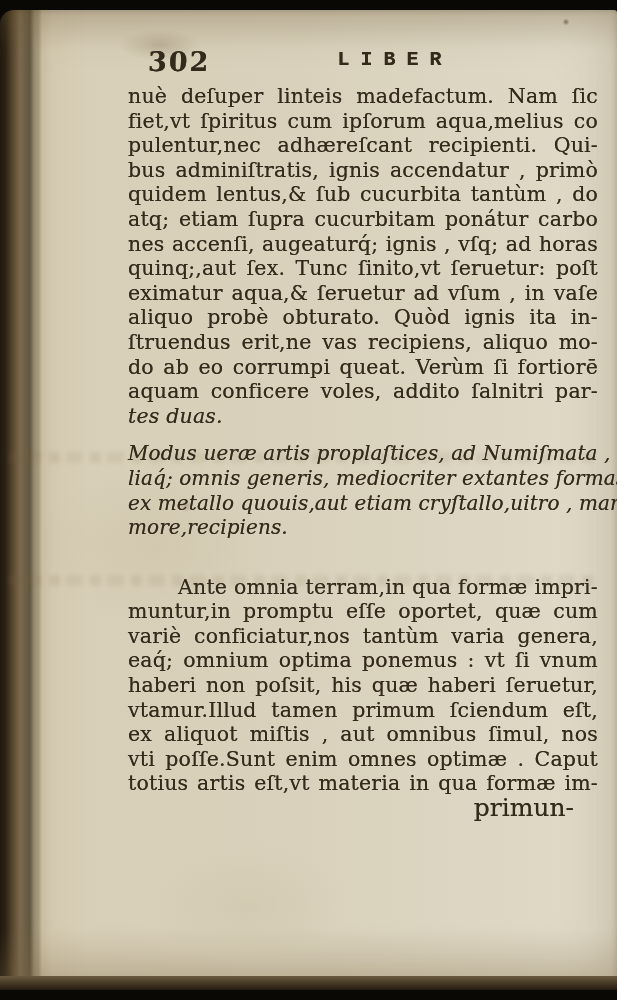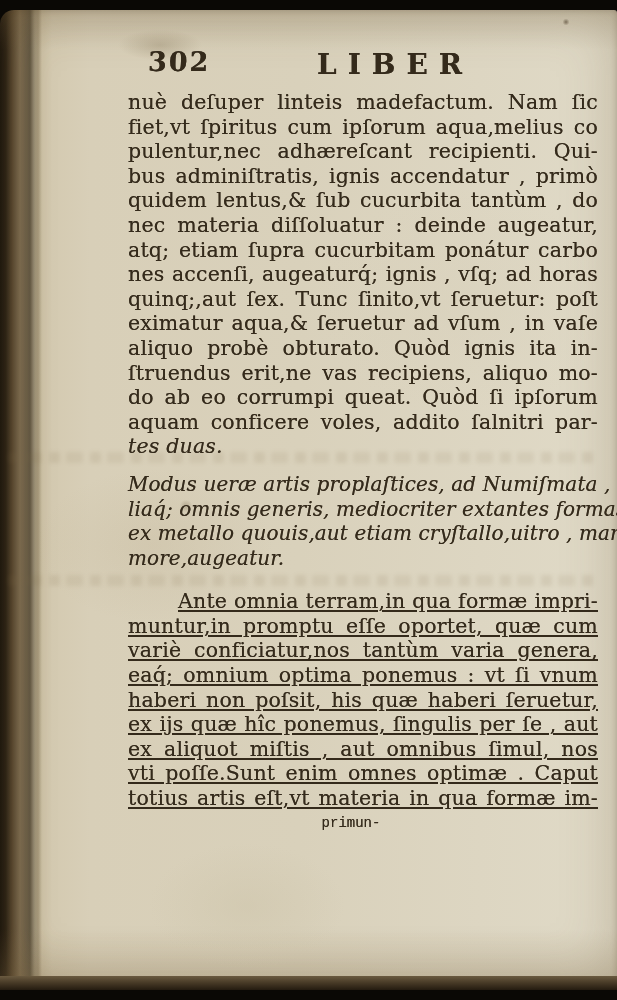--- a/index.html
+++ b/index.html
@@ -48,36 +48,36 @@
     color:#342a1b;
     text-shadow:0 0 .6px rgba(52,42,27,.75);
   }
   .header-row{position:relative;height:34px;}
   .page-number{
     position:absolute;left:20px;top:2px;
     font-size:27px;letter-spacing:2px;font-weight:bold;transform:skewX(-2deg);
   }
   .running-title{
     position:absolute;left:0;right:0;top:4px;text-align:center;padding-left:64px;
-    font-size:28px;font-weight:bold;letter-spacing:11px;
+    font-size:20px;font-weight:bold;letter-spacing:11px;font-family:Liberation Mono, monospace;
   }
   .line{
     font-size:20.5px;line-height:24.6px;letter-spacing:.2px;
     text-align:justify;text-align-last:justify;white-space:nowrap;
   }
   .line.short{text-align-last:left;white-space:normal;font-style:italic;}
   .indent{text-indent:50px;}
-  #paragraph-1{margin-top:12px;}
+  #paragraph-1{margin-top:6px;}
   #section-heading{margin-top:13px;}
   #section-heading .line{
     font-style:italic;font-size:20px;letter-spacing:.1px;
   }
-  #paragraph-2{margin-top:19px;text-decoration:underline;}
+  #paragraph-2{margin-top:35px;}
   .catchword-row{
-    font-size:14px;line-height:24.6px;text-align:center;padding-right:24px;font-family:Liberation Mono, monospace;
+    font-size:25px;line-height:24.6px;text-align:right;padding-right:24px;
   }
   
   .bleed{
     position:absolute;left:8px;right:18px;height:11px;
     background:repeating-linear-gradient(90deg,
       rgba(124,104,70,.55) 0 11px, rgba(0,0,0,0) 11px 17px,
       rgba(124,104,70,.45) 17px 34px, rgba(0,0,0,0) 34px 41px);
     filter:blur(2px);opacity:.22;pointer-events:none;
   }
 </style>
@@ -96,46 +96,45 @@
       <span class="page-number">302</span>
       <span class="running-title">LIBER</span>
     </div>
 
     <div id="paragraph-1">
       <div class="line">nuè deſuper linteis madefactum.  Nam ſic</div>
       <div class="line">fiet,vt ſpiritus cum ipſorum aqua,melius co</div>
       <div class="line">pulentur,nec adhæreſcant recipienti.  Qui-</div>
       <div class="line">bus adminiſtratis, ignis accendatur ,  primò</div>
       <div class="line">quidem lentus,&amp; ſub cucurbita tantùm , do</div>
-      <div class="line">nec materia diſſoluatur :  deinde augeatur,</div>
       <div class="line">atq; etiam ſupra cucurbitam ponátur carbo</div>
       <div class="line">nes accenſi, augeaturq́; ignis ,  vſq; ad horas</div>
       <div class="line">quinq;,aut ſex. Tunc ſinito,vt ſeruetur: poſt</div>
       <div class="line">eximatur aqua,&amp; ſeruetur ad vſum ,  in vaſe</div>
       <div class="line">aliquo probè obturato. Quòd ignis ita in-</div>
       <div class="line">ſtruendus erit,ne vas recipiens, aliquo mo-</div>
-      <div class="line">do ab eo corrumpi queat.  Quòd ſi ipſorum</div>
+      <div class="line">do ab eo corrumpi queat.  Verùm ſi fortiorē</div>
       <div class="line">aquam conficere voles, addito ſalnitri par-</div>
       <div class="line short">tes duas.</div>
     </div>
 
     <div id="section-heading">
       <div class="line">Modus ueræ artis proplaſtices, ad Numiſmata , a-</div>
       <div class="line">liaq́; omnis generis, mediocriter extantes formas,</div>
       <div class="line">ex metallo quouis,aut etiam cryſtallo,uitro , mar-</div>
-      <div class="line short">more,augeatur.</div>
+      <div class="line short">more,recipiens.</div>
     </div>
 
     <div id="paragraph-2">
       <div class="line indent">Ante omnia terram,in qua formæ impri-</div>
       <div class="line">muntur,in promptu eſſe oportet, quæ cum</div>
       <div class="line">variè conficiatur,nos tantùm varia genera,</div>
       <div class="line">eaq́; omnium optima ponemus : vt ſi vnum</div>
       <div class="line">haberi non poſsit, his quæ haberi ſeruetur,</div>
-      <div class="line">ex ijs quæ hîc ponemus, ſingulis per ſe , aut</div>
+      <div class="line">vtamur.Illud tamen primum ſciendum eſt,</div>
       <div class="line">ex aliquot miſtis , aut omnibus ſimul, nos</div>
       <div class="line">vti poſſe.Sunt enim omnes optimæ . Caput</div>
       <div class="line">totius artis eſt,vt materia in qua formæ im-</div>
     </div>
 
     <div class="catchword-row">primun-</div>
 
   </div>
 </div>
 

